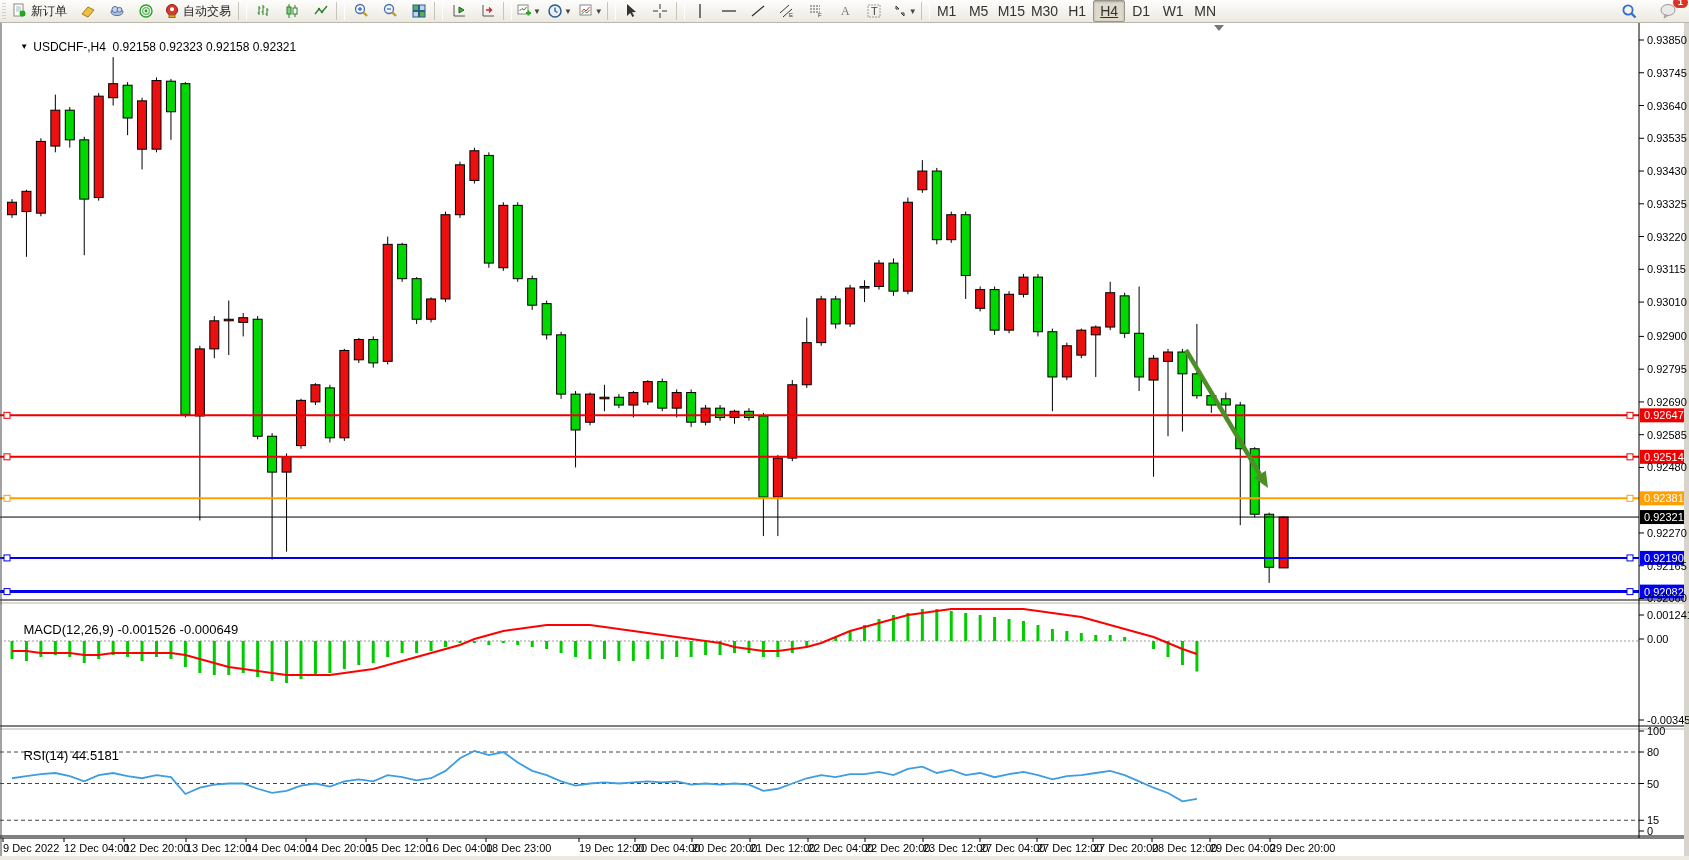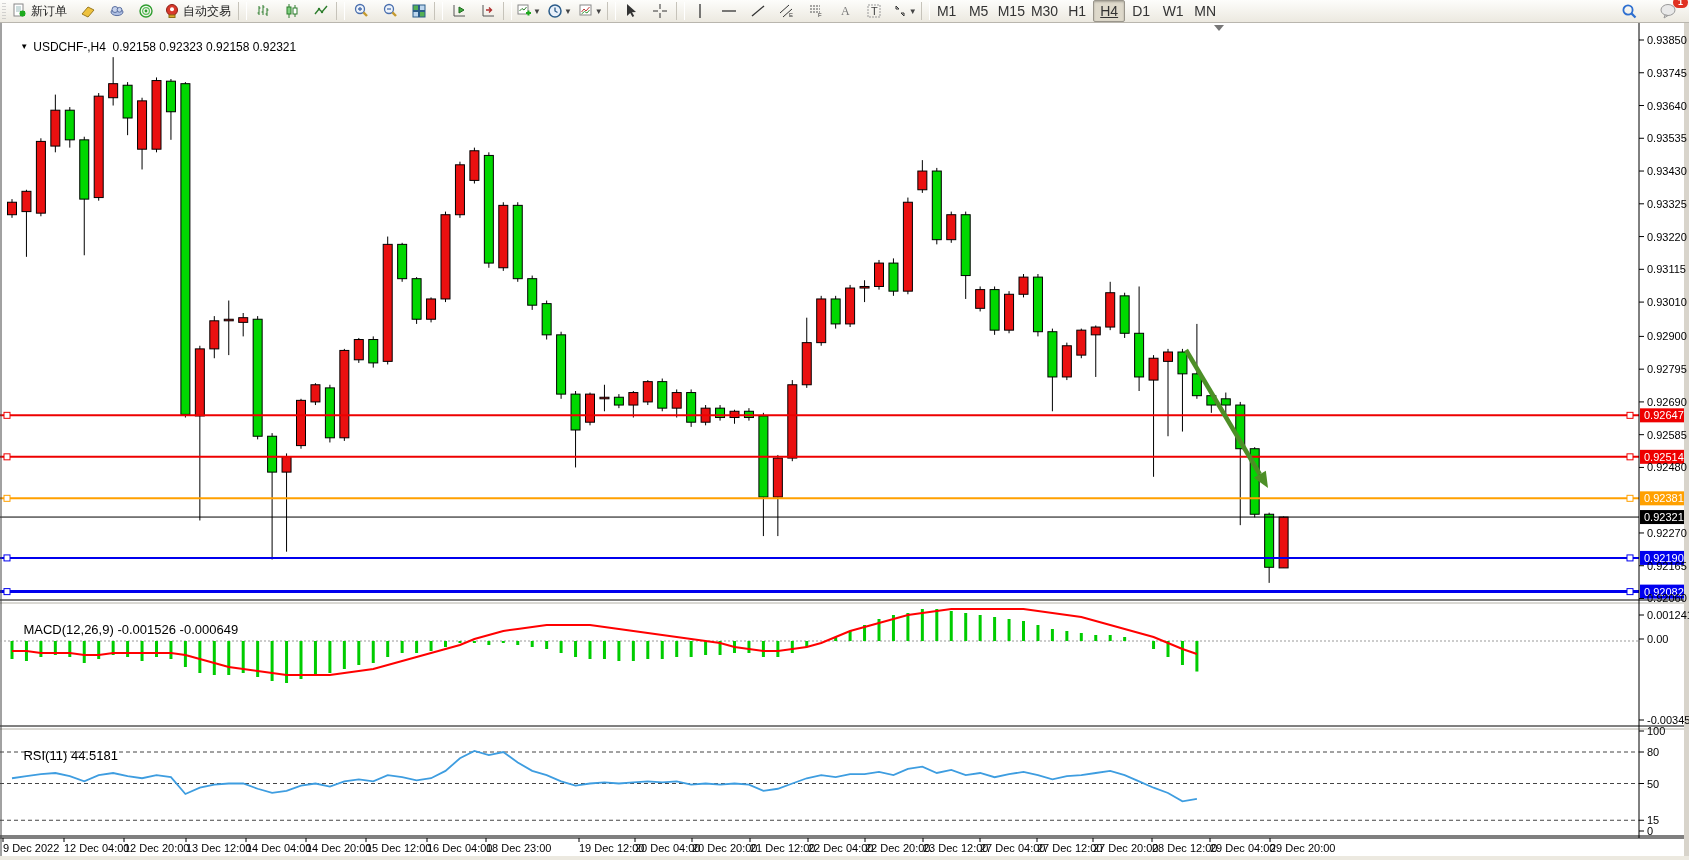--- a/index.html
+++ b/index.html
@@ -926,16 +926,16 @@
 
   <div class="ovl" id="title-ovl" style="left:7px;top:4px;">
     <span class="tri">▼</span><span>USDCHF-,H4</span>  <span>0.92158</span> <span>0.92323</span> <span>0.92158</span> <span>0.92321</span>
   </div>
 
   <div class="ovl ind-label" style="left:9px;top:585px;">
     <span>MACD(12,26,9)</span> <span>-0.001526</span> <span>-0.000649</span>
   </div>
 
   <div class="ovl ind-label" style="left:9px;top:711px;">
-    <span>RSI(11)</span> <span>44.5181</span>
+    <span>RSI(14)</span> <span>44.5181</span>
   </div>
 </div>
 </div>
 
 </body></html>

